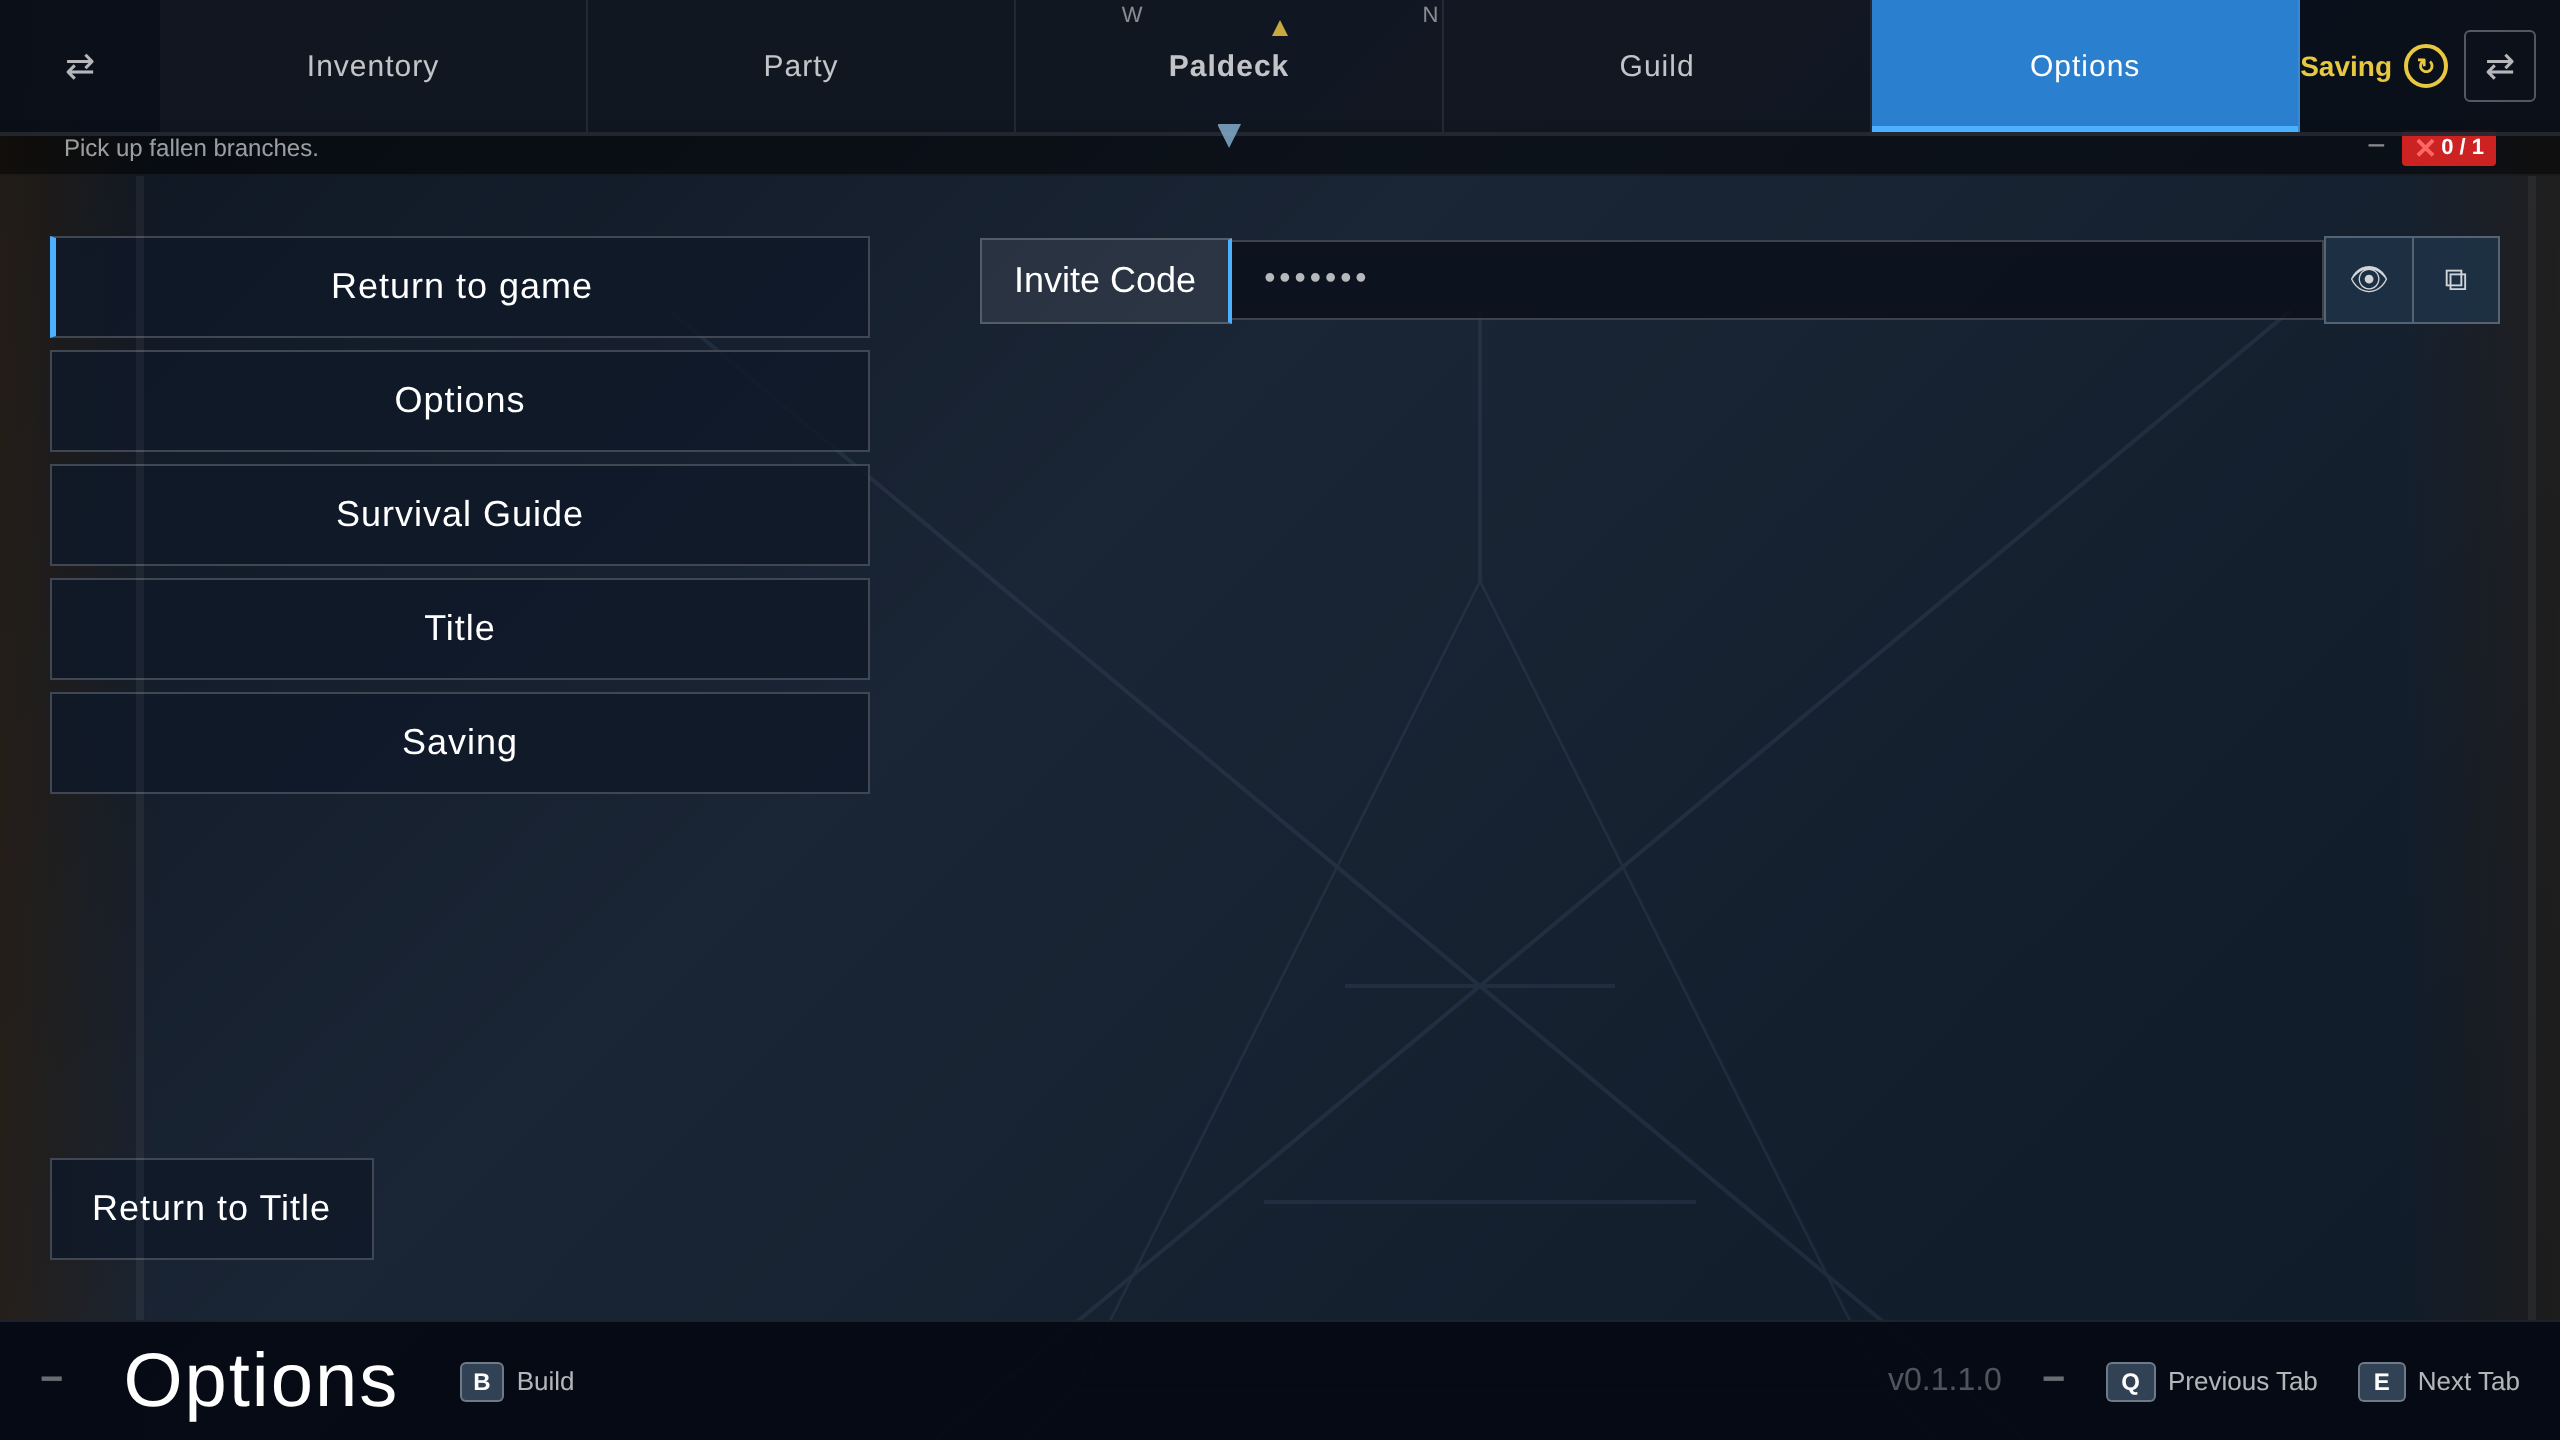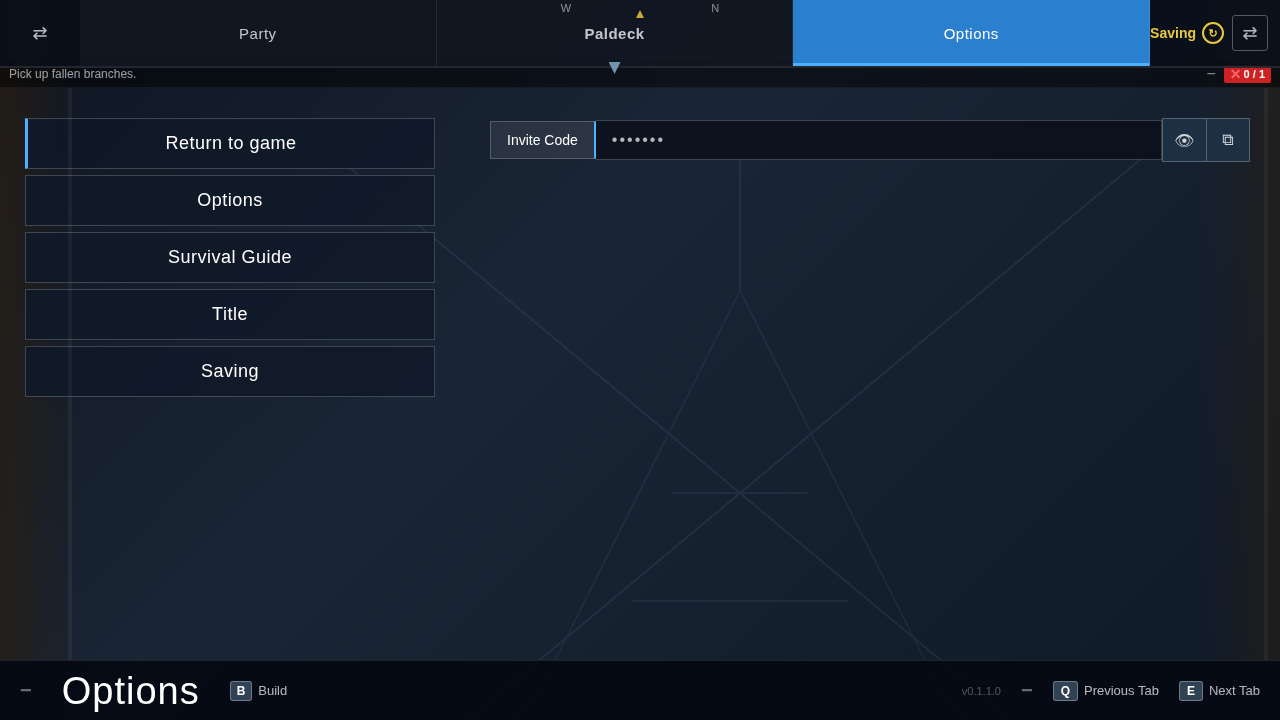--- a/index.html
+++ b/index.html
@@ -161,21 +161,21 @@
       top: 60px;
       left: 0;
       right: 0;
       height: 28px;
       background: rgba(0,0,0,0.5);
       border-bottom: 1px solid rgba(255,255,255,0.05);
       z-index: 9;
       display: flex;
       align-items: center;
       justify-content: space-between;
-      padding: 0 9px;
+      padding: 0 32px;
     }
 
     .notification-text {
       color: rgba(255,255,255,0.6);
       font-size: 12px;
     }
 
     .notification-counter {
       display: flex;
       align-items: center;
@@ -267,21 +267,21 @@
       align-items: center;
       gap: 0;
       margin-top: 10px;
     }
 
     .invite-code-label {
       background: rgba(255,255,255,0.08);
       border: 1px solid rgba(255,255,255,0.2);
       border-right: 2px solid #4ab0ff;
       color: #fff;
-      font-size: 14px;
+      font-size: 18px;
       padding: 10px 16px;
       white-space: nowrap;
     }
 
     .invite-code-input {
       background: rgba(10,15,25,0.8);
       border: 1px solid rgba(255,255,255,0.2);
       border-left: none;
       color: rgba(255,255,255,0.7);
       font-size: 16px;
@@ -386,21 +386,21 @@
     }
 
     .bottom-right {
       display: flex;
       align-items: center;
       gap: 20px;
     }
 
     .version-text {
       color: rgba(255,255,255,0.3);
-      font-size: 11px;
+      font-size: 16px;
       text-align: right;
     }
 
     .tab-nav-btn {
       display: flex;
       align-items: center;
       gap: 6px;
       color: rgba(255,255,255,0.7);
       font-size: 13px;
       cursor: pointer;
@@ -488,26 +488,32 @@
     <line x1="280" y1="470" x2="200" y2="530"></line>
     <line x1="520" y1="470" x2="600" y2="530"></line>
   </g>
 </svg>
 
 <div class="top-bar">
   <div class="swap-left">⇄</div>
 
   <div class="nav-tabs">
     <div class="nav-tab">
+      <span>Inventory</span>
+    </div>
+    <div class="nav-tab">
       <span>Party</span>
     </div>
     <div class="nav-tab" style="position:relative;font-weight:bold;">
       <span>Paldeck</span>
 
       <span style="position:absolute;bottom:-8px;left:50%;transform:translateX(-50%);width:12px;height:12px;background:#8ab4d4;clip-path:polygon(50% 100%, 0 0, 100% 0);opacity:0.8;"></span>
+    </div>
+    <div class="nav-tab">
+      <span>Guild</span>
     </div>
     <div class="nav-tab active">
       <span>Options</span>
     </div>
   </div>
 
   <div class="top-bar-right">
     <div class="saving-indicator">
       <span>Saving</span>
       <div class="saving-icon">↻</div>
@@ -552,20 +558,25 @@
       <button class="menu-btn">
         <span>Title</span>
       </button>
       <button class="menu-btn">
         <span>Saving</span>
       </button>
     </div>
 
     <div class="spacer"></div>
 
+    <div class="return-title-btn">
+      <button class="menu-btn">
+        <span>Return to Title</span>
+      </button>
+    </div>
   </div>
 
   <div class="right-panel">
     <div class="invite-code-row">
       <div class="invite-code-label">Invite Code</div>
       <input class="invite-code-input" type="password" value="*******" readonly="" style="">
       <div class="invite-code-btns">
         <button class="invite-code-btn">
           <span style="font-size:16px;">👁</span>
         </button>

